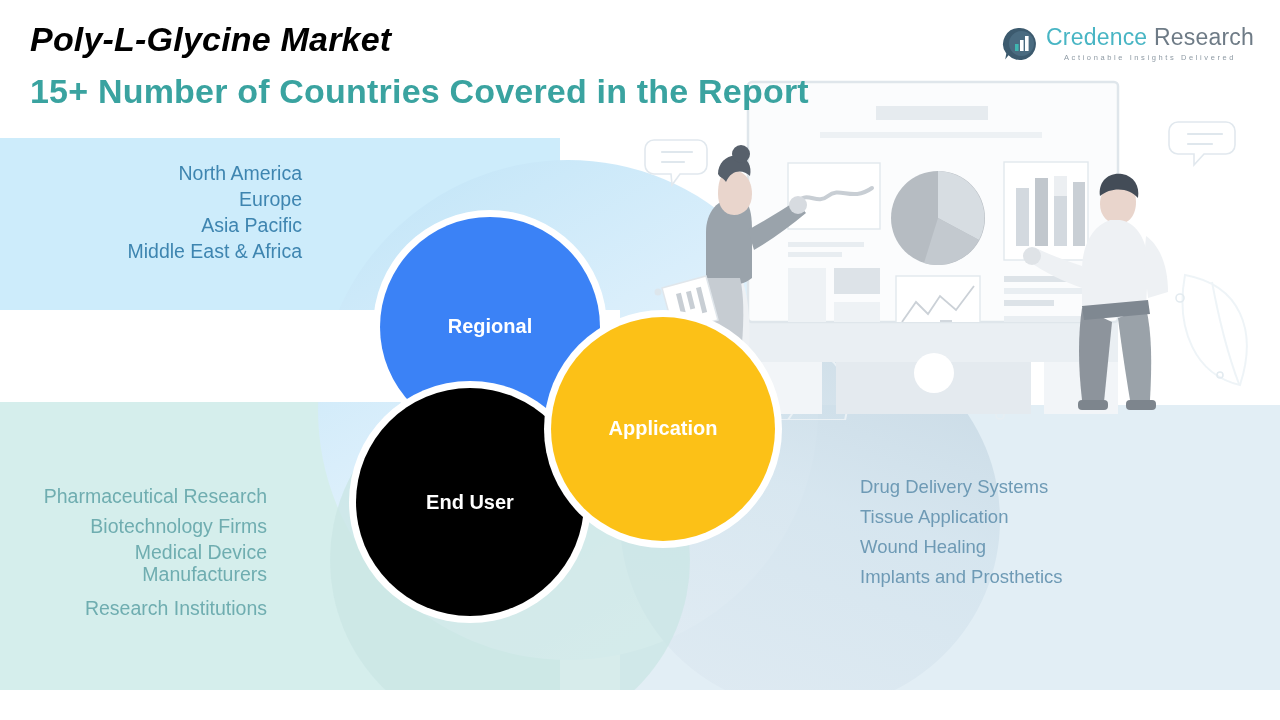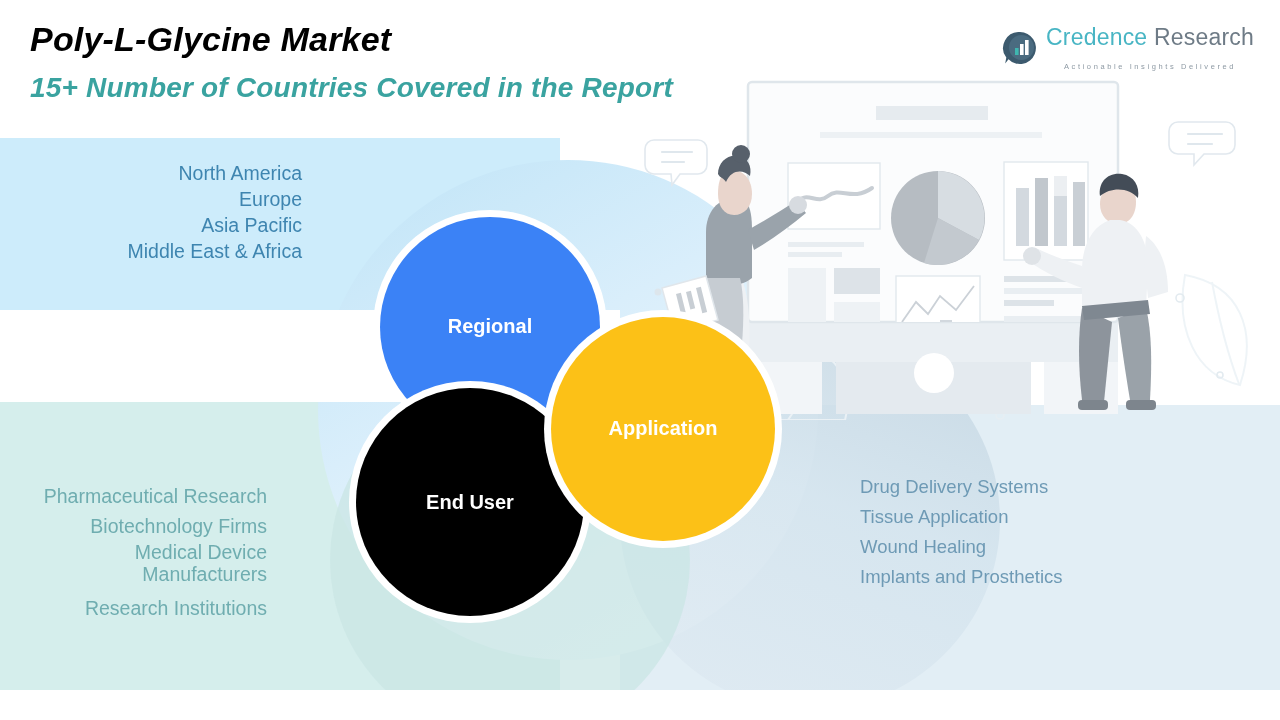--- a/index.html
+++ b/index.html
@@ -56,33 +56,33 @@
 
   
   .header { position: absolute; left: 0; top: 0; width: 1280px; height: 138px; }
   .title {
     position: absolute; left: 30px; top: 20px;
     font-size: 34px; font-weight: bold; font-style: italic;
     color: #000000; letter-spacing: .2px; white-space: nowrap;
   }
   .subtitle {
     position: absolute; left: 30px; top: 72px;
-    font-size: 28px; font-weight: bold; font-style: italic;
+    font-size: 34px; font-weight: bold; 
     color: #3aa3a0; letter-spacing: .2px; white-space: nowrap;
   }
 
   
   .logo { position: absolute; right: 26px; top: 26px; display: flex; align-items: center; gap: 8px; }
   .logo-mark { width: 36px; height: 36px; flex: 0 0 36px; }
   .logo-text { display: flex; flex-direction: column; line-height: 1; }
   .logo-name { font-size: 23px; color: #6e7b86; letter-spacing: .2px; white-space: nowrap; }
   .logo-name .cred { color: #48b5c4; }
   .logo-tag {
     font-size: 7.5px; color: #8e9aa4; letter-spacing: 2.6px;
-    margin-top: 14px; white-space: nowrap; text-align: center;
+    margin-top: 5px; white-space: nowrap; text-align: center;
   }
 
   
   .illu { position: absolute; left: 640px; top: 70px; width: 640px; height: 350px; }
 
   
   .bubble {
     position: absolute; border-radius: 50%;
     box-shadow: 0 0 0 7px #ffffff;
     display: flex; align-items: center; justify-content: center;

